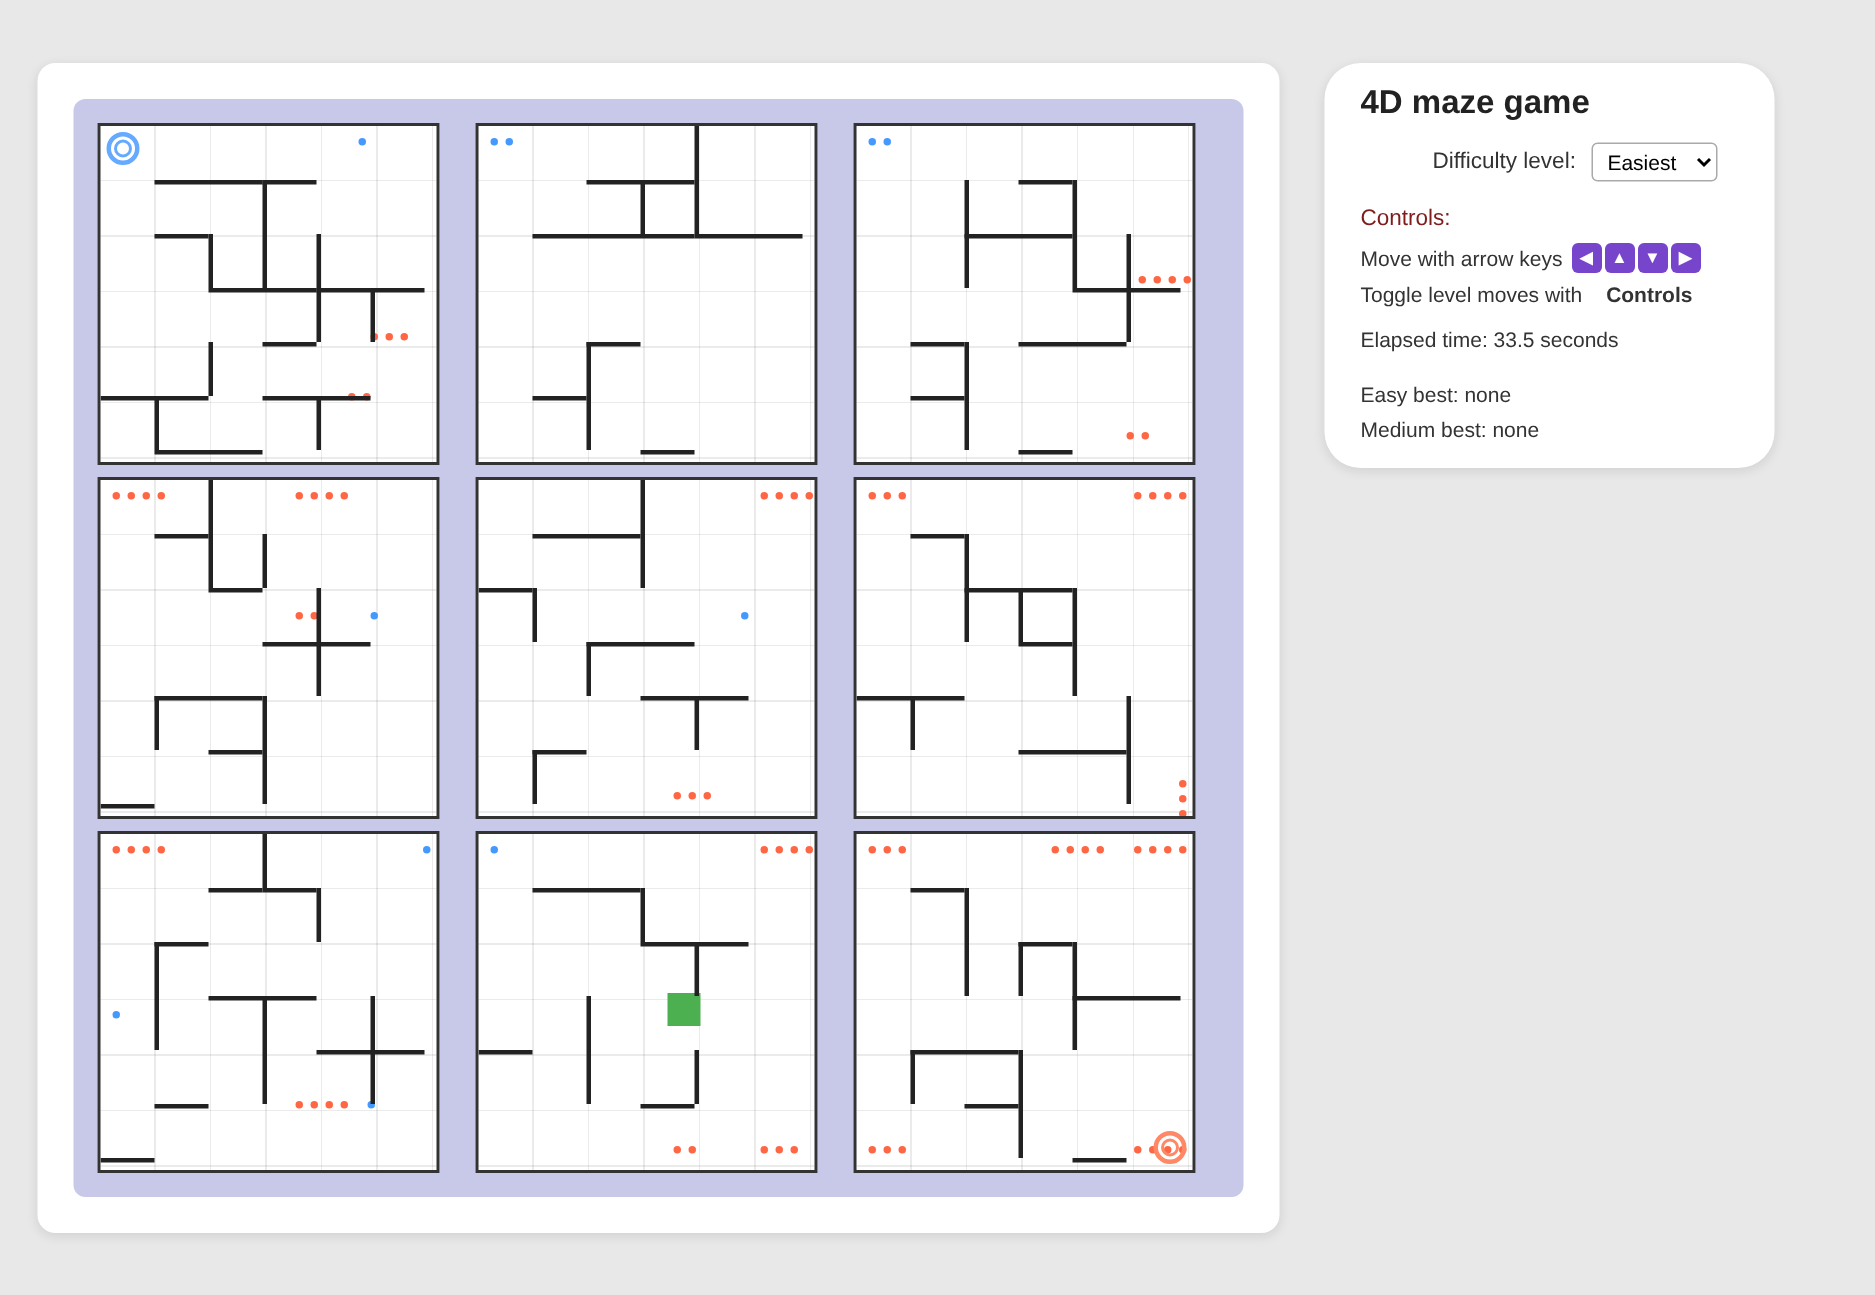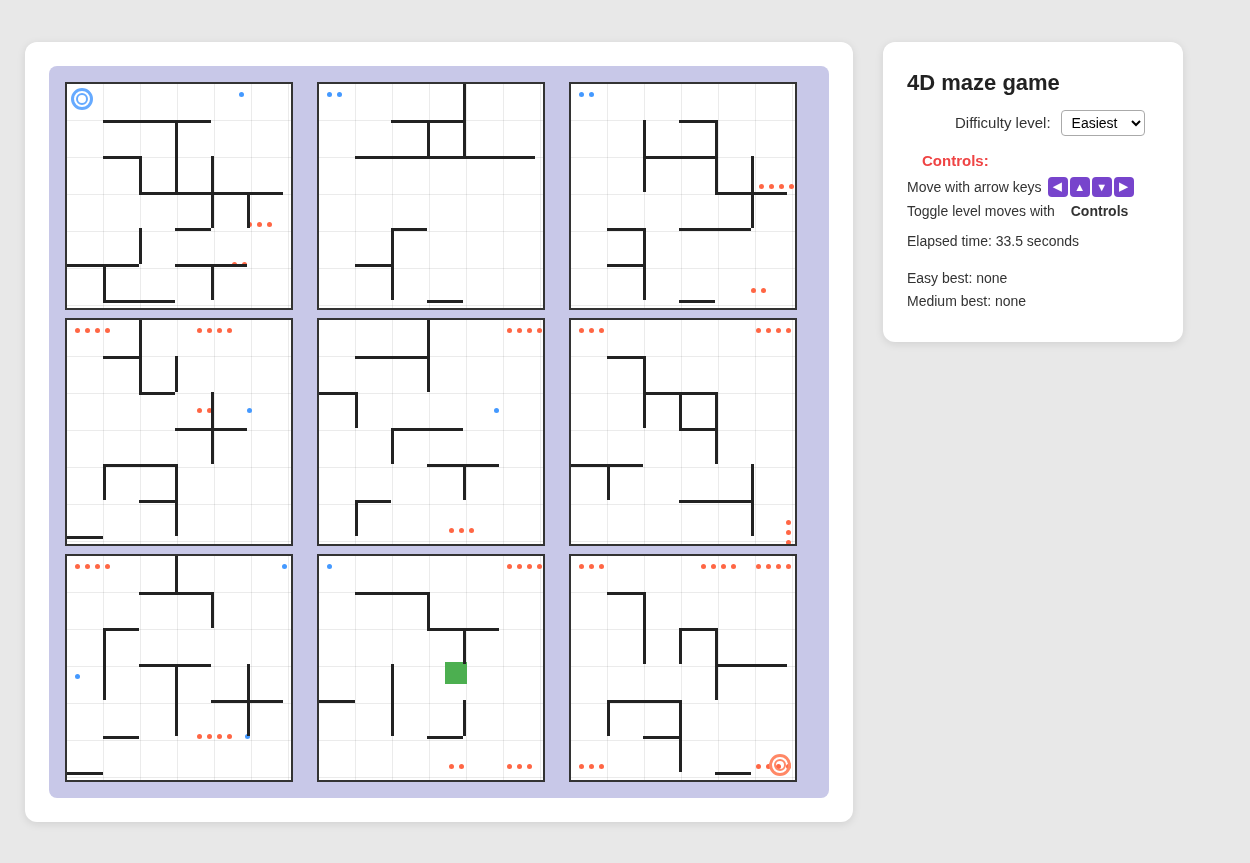--- a/index.html
+++ b/index.html
@@ -92,22 +92,22 @@
       background: #222;
     }
     .wall-v {
       position: absolute;
       width: 3px;
       background: #222;
     }
     
     .info-card {
       background: white;
-      border-radius: 12px;
-      padding: 28px 24px;
+      border-radius: 24px;
+      padding: 13px 24px;
       box-shadow: 0 2px 8px rgba(0,0,0,0.1);
       min-width: 300px;
       max-width: 320px;
     }
     .info-title {
       font-size: 22px;
       font-weight: bold;
       color: #222;
       margin-bottom: 14px;
     }
@@ -122,24 +122,23 @@
     }
     .difficulty-select {
       padding: 3px 6px;
       border: 1px solid #aaa;
       border-radius: 4px;
       font-size: 14px;
       background: white;
     }
     .controls-label {
       font-size: 15px;
-      font-weight: bold;
-      color: #ef4444;
+      font-weight: normal;
+      color: #7f1d1d;
       margin-bottom: 8px;
-      margin-left: 15px;
     }
     .controls-line {
       font-size: 14px;
       color: #333;
       margin-bottom: 6px;
       display: flex;
       align-items: center;
       gap: 6px;
     }
     .key-icon {

